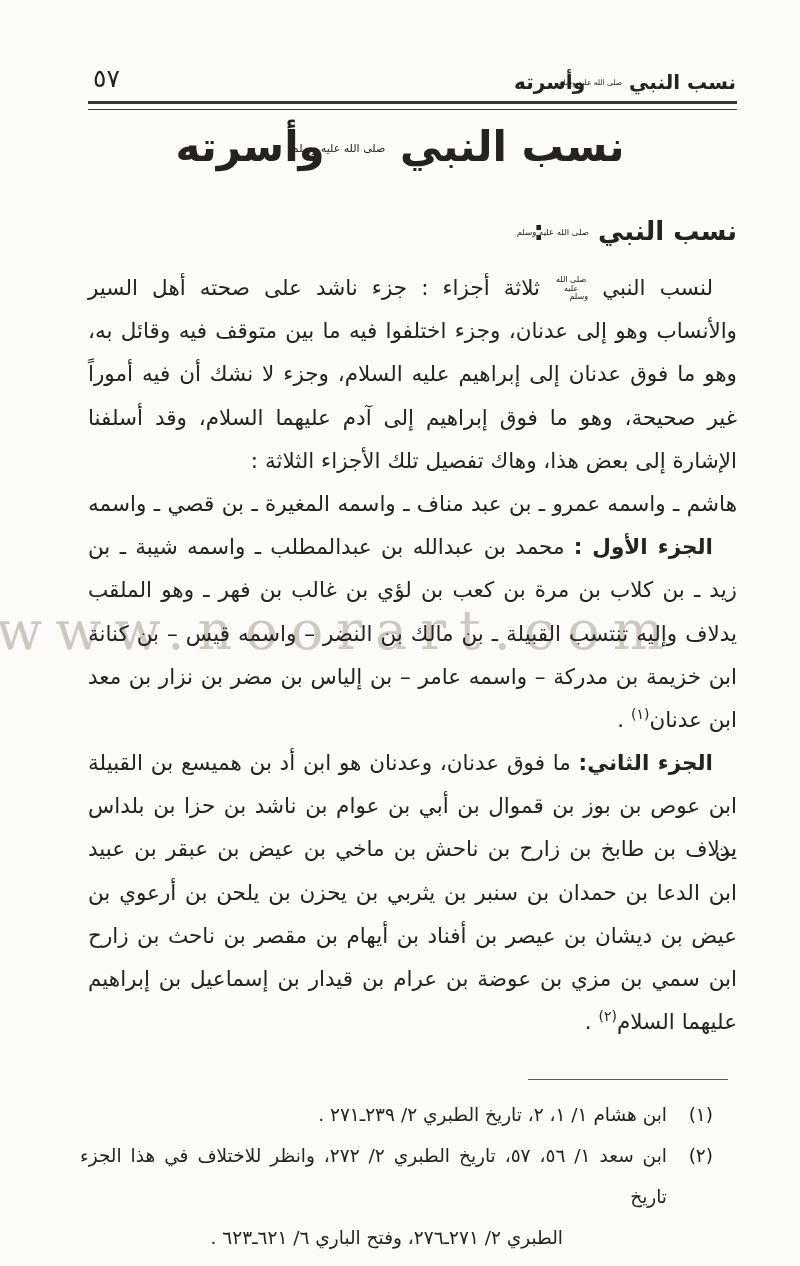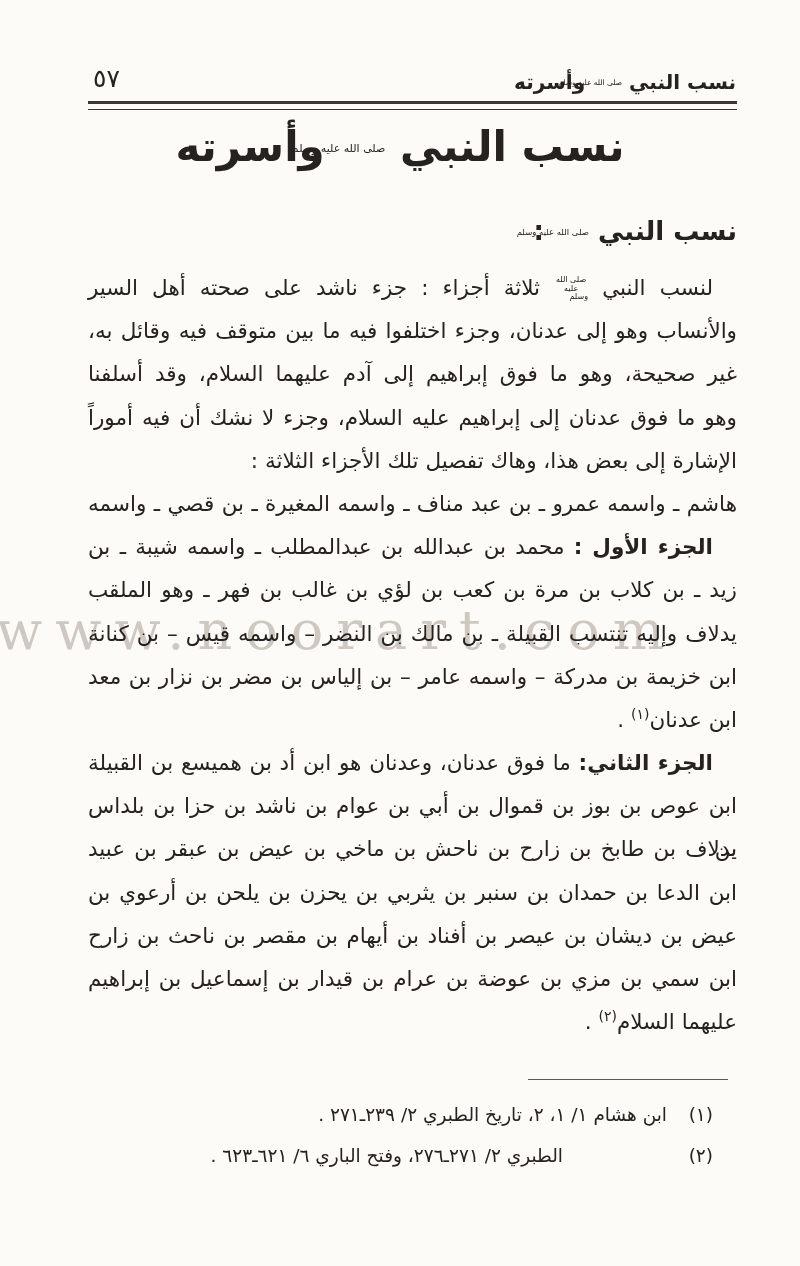--- a/index.html
+++ b/index.html
@@ -78,22 +78,22 @@
   <div class="watermark">www.noorart.com</div>
 
   <div class="bodytext">
 
     <div class="bl indent1">
       <span>لنسب النبي</span>
       <span class="pbuh sz-body">صلى الله عليه وسلم</span>
       <span>ثلاثة أجزاء : جزء ناشد على صحته أهل السير</span>
     </div>
     <div class="bl">والأنساب وهو إلى عدنان، وجزء اختلفوا فيه ما بين متوقف فيه وقائل به،</div>
+    <div class="bl">وهو ما فوق عدنان إلى إبراهيم عليه السلام، وجزء لا نشك أن فيه أموراً</div>
     <div class="bl">غير صحيحة، وهو ما فوق إبراهيم إلى آدم عليهما السلام، وقد أسلفنا</div>
-    <div class="bl">وهو ما فوق عدنان إلى إبراهيم عليه السلام، وجزء لا نشك أن فيه أموراً</div>
     <div class="bl natural">الإشارة إلى بعض هذا، وهاك تفصيل تلك الأجزاء الثلاثة :</div>
 
     <div class="bl">هاشم ـ واسمه عمرو ـ بن عبد مناف ـ واسمه المغيرة ـ بن قصي ـ واسمه</div>
     <div class="bl indent1">
       <span class="lead">الجزء الأول :</span>
       <span>محمد بن عبدالله بن عبدالمطلب ـ واسمه شيبة ـ بن</span>
     </div>
     <div class="bl">زيد ـ بن كلاب بن مرة بن كعب بن لؤي بن غالب بن فهر ـ وهو الملقب</div>
     <div class="bl">يدلاف وإليه تنتسب القبيلة ـ بن مالك بن النضر – واسمه قيس – بن كنانة</div>
     <div class="bl">ابن خزيمة بن مدركة – واسمه عامر – بن إلياس بن مضر بن نزار بن معد</div>
@@ -119,18 +119,19 @@
   <div class="footnotes">
     <div class="fnrow">
       <span class="fnmark">(١)</span>
       <div class="fnbody">
         <div class="fnline natural">ابن هشام ١/ ١، ٢، تاريخ الطبري ٢/ ٢٣٩ـ٢٧١ .</div>
       </div>
     </div>
     <div class="fnrow">
       <span class="fnmark">(٢)</span>
       <div class="fnbody">
+        <div class="fnline just">ابن سعد ١/ ٥٦، ٥٧، تاريخ الطبري ٢/ ٢٧٢، وانظر للاختلاف في هذا الجزء تاريخ</div>
         <div class="fnline natural ind2">الطبري ٢/ ٢٧١ـ٢٧٦، وفتح الباري ٦/ ٦٢١ـ٦٢٣ .</div>
       </div>
     </div>
   </div>
 
 </div>
 
 </body></html>

